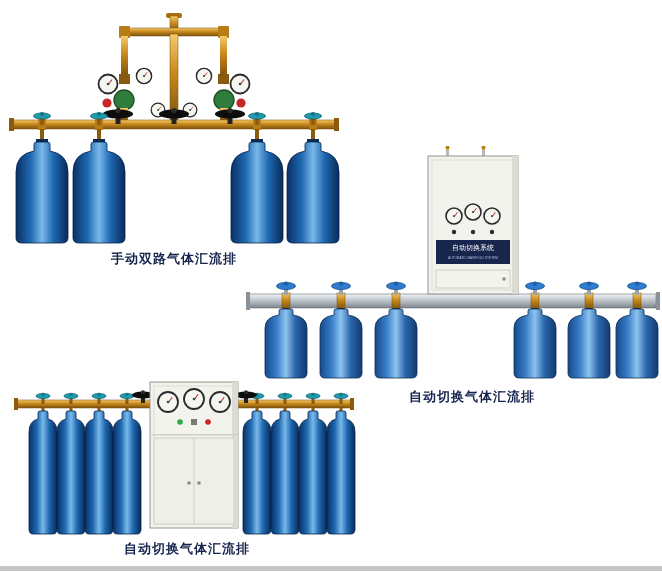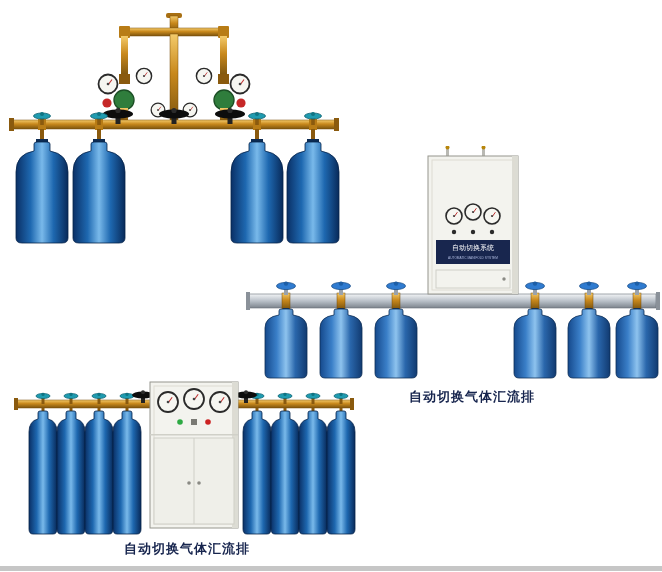--- a/index.html
+++ b/index.html
@@ -118,20 +118,21 @@
         <rect x="85" y="127" width="12" height="5" fill="#0d2b52"></rect>
         <rect x="243" y="127" width="12" height="5" fill="#0d2b52"></rect>
         <rect x="299" y="127" width="12" height="5" fill="#0d2b52"></rect>
       </g>
 
       <use href="#bottle1" transform="translate(34,140)" fill="url(#cyl1)" stroke="#06234a" stroke-width="0.8"></use>
       <use href="#bottle1" transform="translate(91,140)" fill="url(#cyl1)" stroke="#06234a" stroke-width="0.8"></use>
       <use href="#bottle1" transform="translate(249,140)" fill="url(#cyl1)" stroke="#06234a" stroke-width="0.8"></use>
       <use href="#bottle1" transform="translate(305,140)" fill="url(#cyl1)" stroke="#06234a" stroke-width="0.8"></use>
     </svg>
+    <div class="caption" style="left:0; top:238px; width:332px;">手动双路气体汇流排</div>
   </div>
 
   <div class="product" style="left:246px; top:146px; width:414px; height:262px;">
     <svg width="414" height="240" viewBox="0 0 414 240">
       <defs>
         <linearGradient id="cyl2" x1="0" y1="0" x2="1" y2="0">
           <stop offset="0" stop-color="#15498c"></stop>
           <stop offset="0.28" stop-color="#3a7fc8"></stop>
           <stop offset="0.5" stop-color="#8ec3ee"></stop>
           <stop offset="0.72" stop-color="#2a67ac"></stop>

